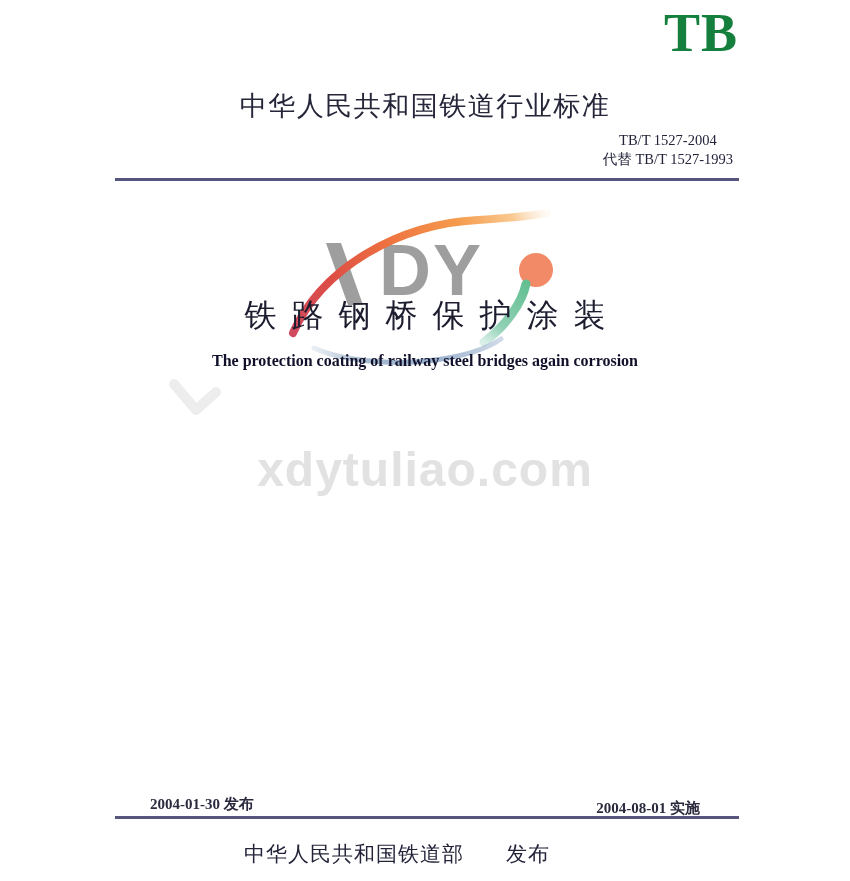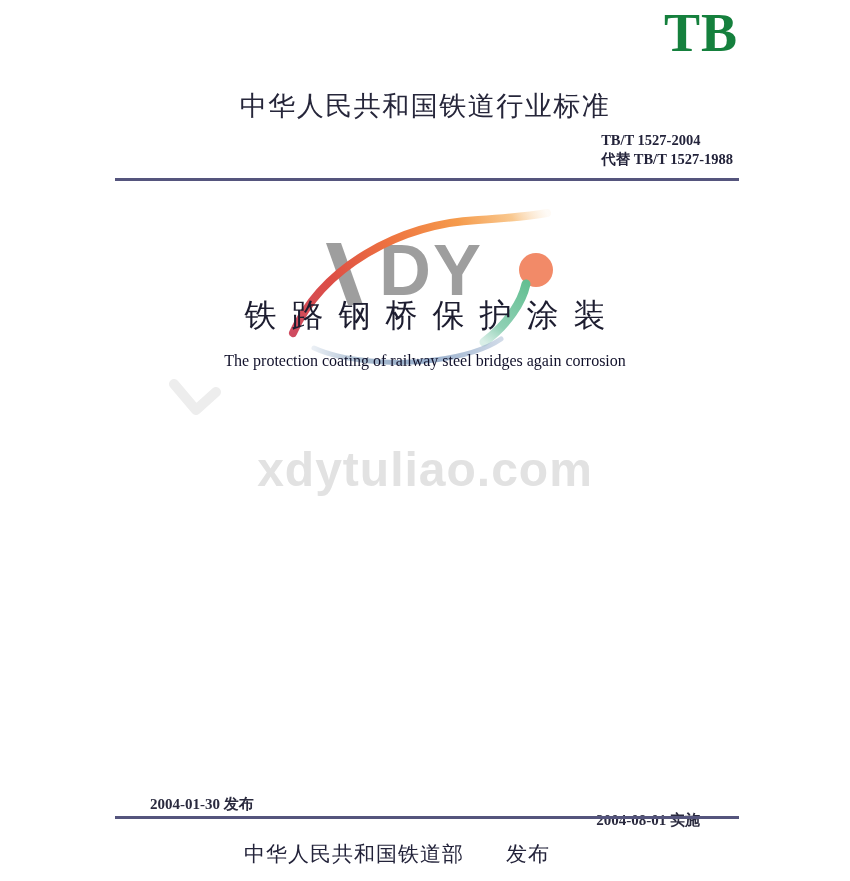--- a/index.html
+++ b/index.html
@@ -5,54 +5,54 @@
   html,body{margin:0;padding:0;background:#ffffff;}
   .page{
     position:relative;width:850px;height:881px;background:#ffffff;overflow:hidden;
     font-family:"Liberation Serif","DejaVu Serif",serif;color:#23233a;
   }
   .abs{position:absolute;}
   
   .tb-code{top:2px;right:112px;font-size:54px;font-weight:bold;letter-spacing:1px;color:#15803d;}
   
   .header-title{top:88px;left:0;width:850px;text-align:center;font-size:27px;letter-spacing:1.5px;color:#26263a;}
-  .std-nums{top:131px;right:117px;text-align:left;font-size:14.5px;font-weight:bold;line-height:19px;color:#23233a;}
+  .std-nums{top:131px;right:117px;text-align:center;font-size:14.5px;font-weight:normal;line-height:19px;color:#23233a;}
   
   .rule{left:115px;width:624px;height:3px;background:#55557d;}
   .rule-top{top:178px;}
   .rule-bottom{top:816px;}
   
   .logo-box{top:200px;left:280px;width:320px;height:200px;}
   
   .title-cn{top:294px;left:0;width:850px;text-align:center;font-size:32px;letter-spacing:15px;text-indent:15px;color:#1d1d30;font-weight:500;}
-  .title-en{top:352px;left:0;width:850px;text-align:center;font-size:16px;font-weight:normal;color:#10102a;}
+  .title-en{top:352px;left:0;width:850px;text-align:center;font-size:16px;font-weight:bold;color:#10102a;}
   
   .wm{font-family:"Liberation Sans","DejaVu Sans",sans-serif;font-weight:bold;color:#e2e2e2;left:0;width:850px;text-align:center;white-space:nowrap;}
   .wm-cn{top:391px;font-size:45px;letter-spacing:2px;}
   .wm-en{top:442px;font-size:48px;letter-spacing:1px;}
   .wm-icon{top:374px;left:166px;width:56px;height:56px;}
   
   .date-row{top:795px;left:0;width:850px;font-size:15px;font-weight:bold;color:#2a2a3e;}
   .date-left{position:absolute;left:150px;top:0;font-family:Liberation Serif, serif;}
-  .date-right{position:absolute;right:150px;top:16px;}
+  .date-right{position:absolute;right:150px;top:4px;}
   .publisher-row{top:840px;left:0;width:794px;text-align:center;font-size:21px;letter-spacing:1px;color:#23233a;}
   .publisher-gap{display:inline-block;width:42px;}
 </style>
 </head>
 <body>
 
 <div class="page">
 
   <div class="abs tb-code">TB</div>
 
   <div class="abs header-title">中华人民共和国铁道行业标准</div>
 
   <div class="abs std-nums">
     <div>TB/T 1527-2004</div>
-    <div>代替 TB/T 1527-1988</div>
+    <div>代替 TB/T 1527-1993</div>
   </div>
 
   <div class="abs rule rule-top"></div>
 
   <svg class="abs logo-box" viewBox="0 0 320 200" aria-hidden="true">
     <defs>
       <linearGradient id="gradTop" gradientUnits="userSpaceOnUse" x1="13" y1="133" x2="267" y2="13">
         <stop offset="0" stop-color="#cf4b60"></stop>
         <stop offset="0.2" stop-color="#dd4d45"></stop>
         <stop offset="0.45" stop-color="#ee7340"></stop>

